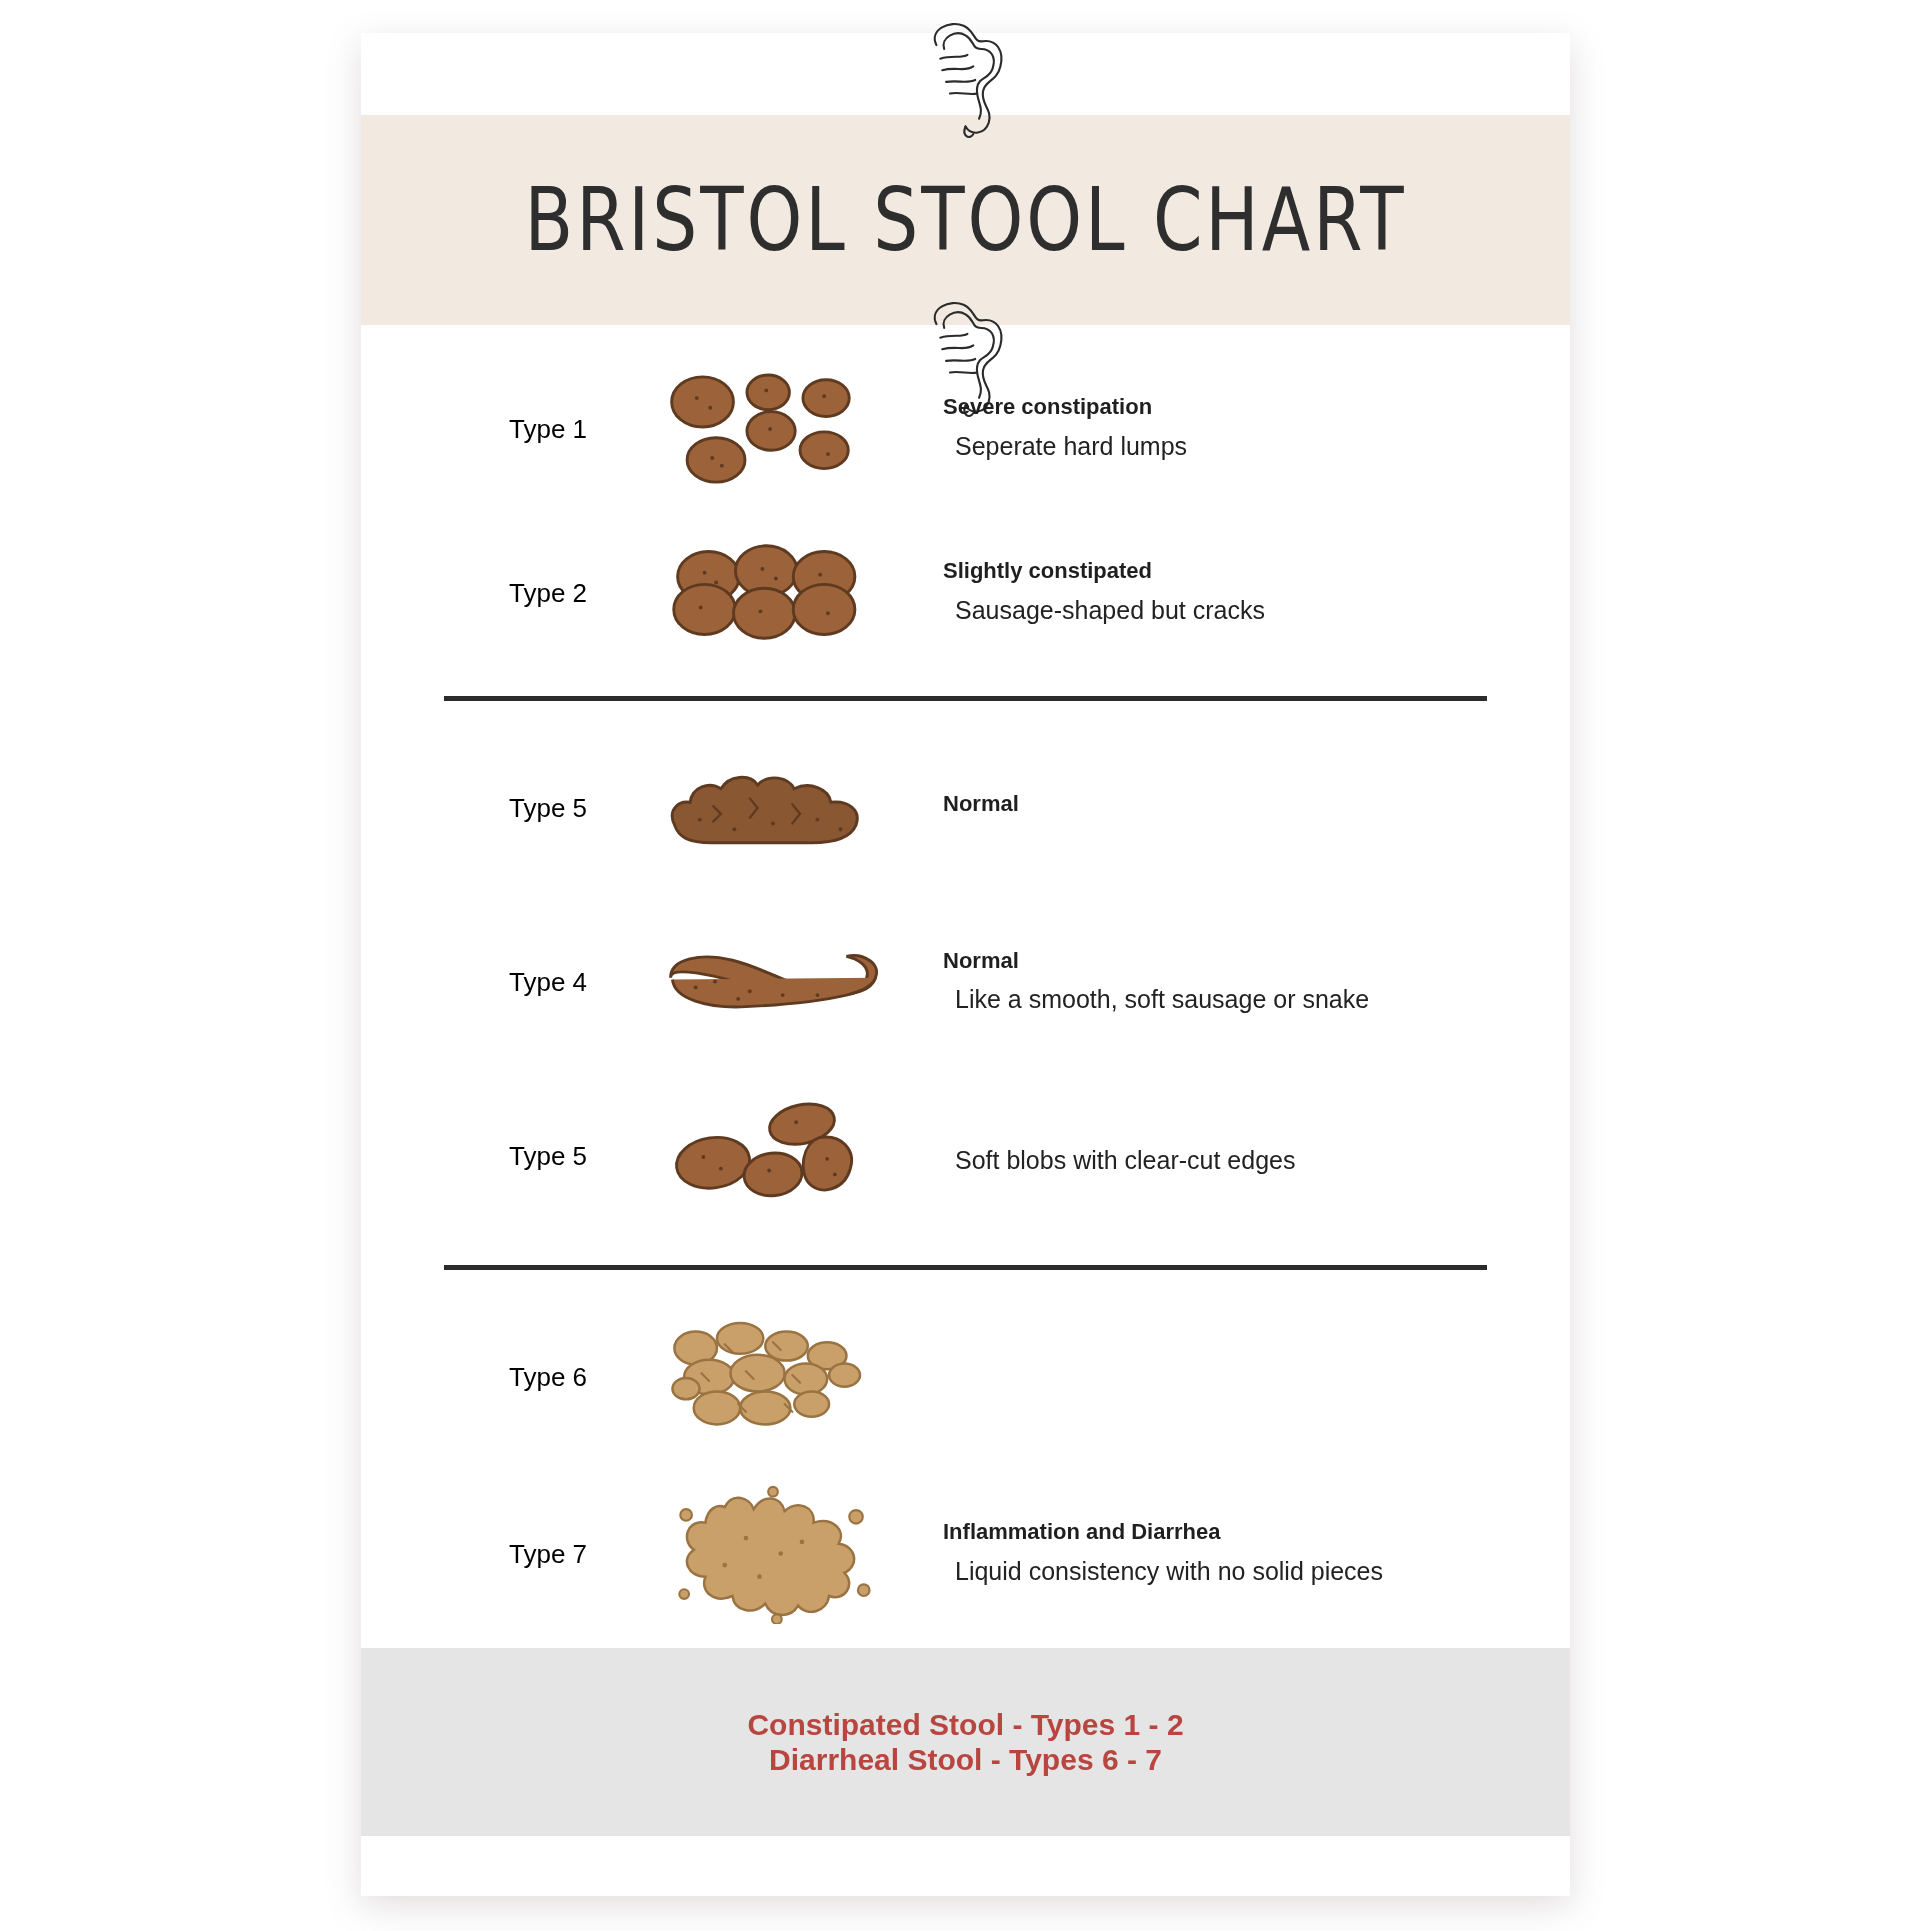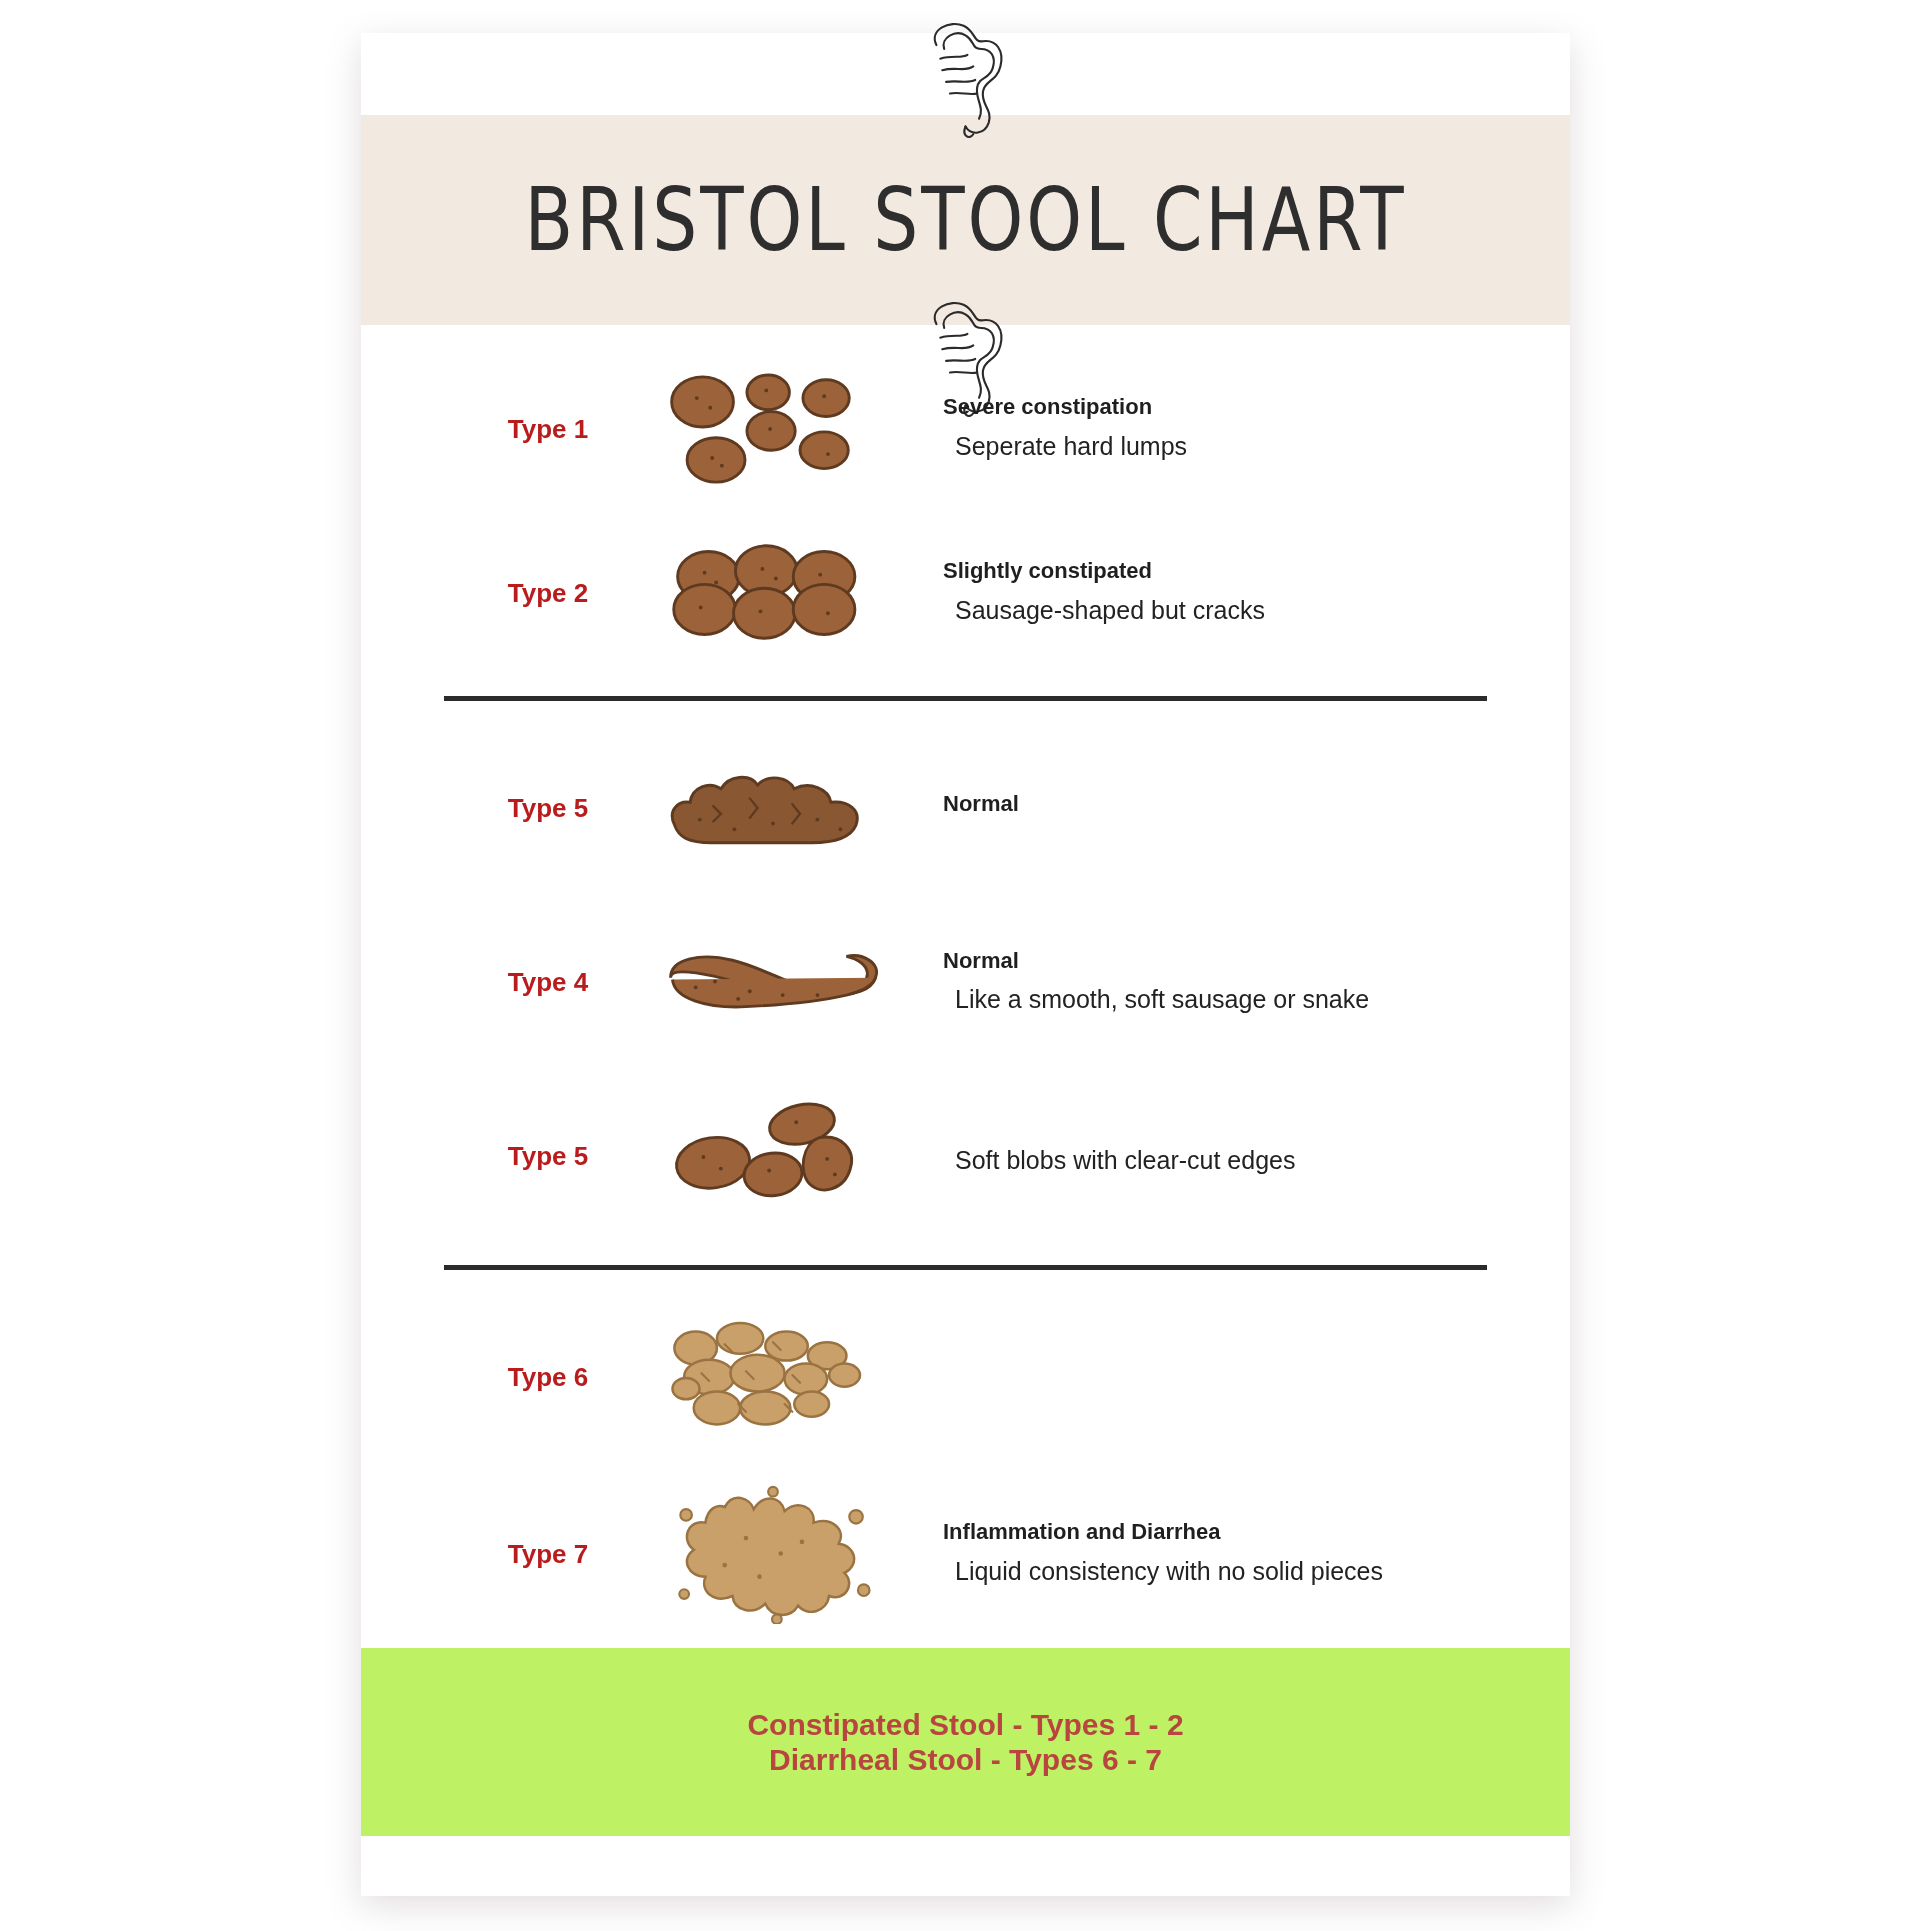--- a/index.html
+++ b/index.html
@@ -67,23 +67,23 @@
     display: flex;
     align-items: center;
     width: 100%;
     box-sizing: border-box;
     padding: 0 54px 0 83px;
   }
   .type-label {
     width: 208px;
     flex: 0 0 208px;
     text-align: center;
-    color: #b91c1c;
+    color: #000000;
     font-size: 26px;
-    font-weight: bold;
+    font-weight: normal;
     font-family: "Liberation Sans", sans-serif;
   }
   .art {
     width: 241px;
     flex: 0 0 241px;
     display: flex;
     align-items: center;
     justify-content: center;
   }
   .desc {
@@ -108,21 +108,21 @@
     height: 4.8px;
     background: #2b2b2b;
     margin: 21px 83px 21px 83px;
   }
   .footer-band {
     position: absolute;
     left: 0;
     bottom: 60px;
     width: 100%;
     height: 188px;
-    background: #bef264;
+    background: #e5e5e5;
     display: flex;
     flex-direction: column;
     align-items: center;
     justify-content: center;
     gap: 1px;
   }
   .footer-line {
     color: #b8453f;
     font-size: 30px;
     font-weight: bold;

